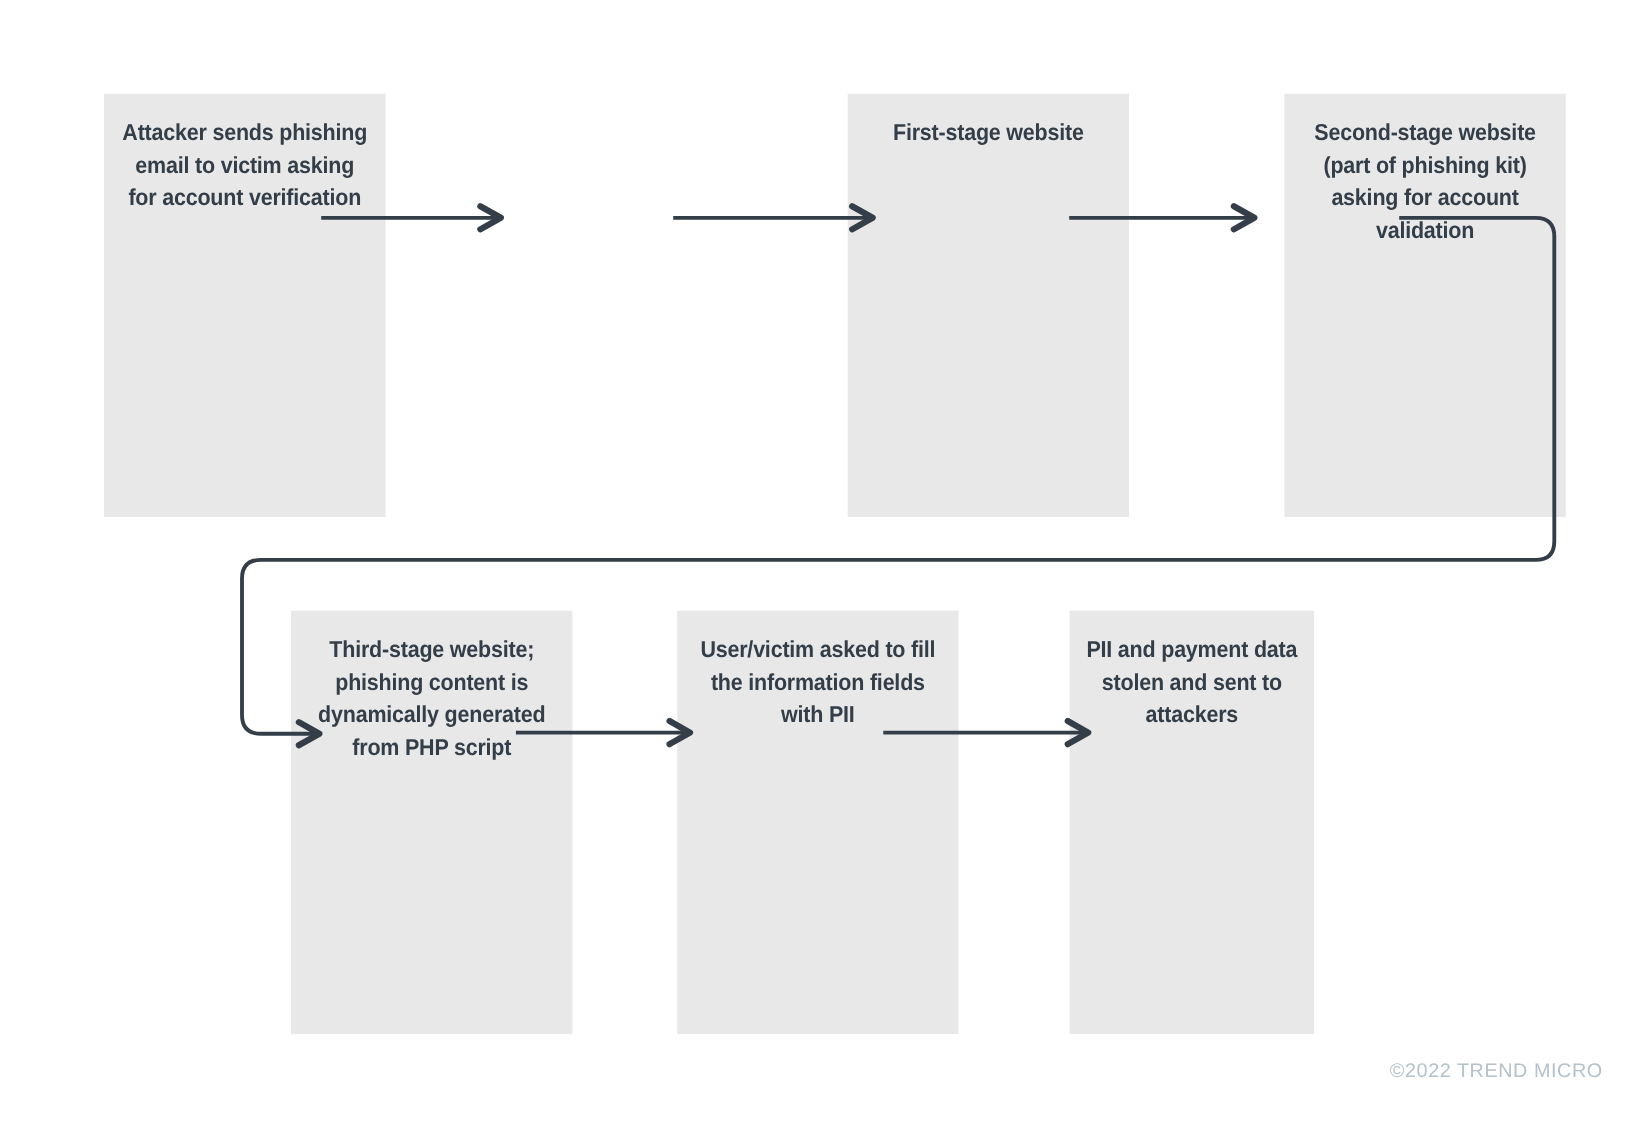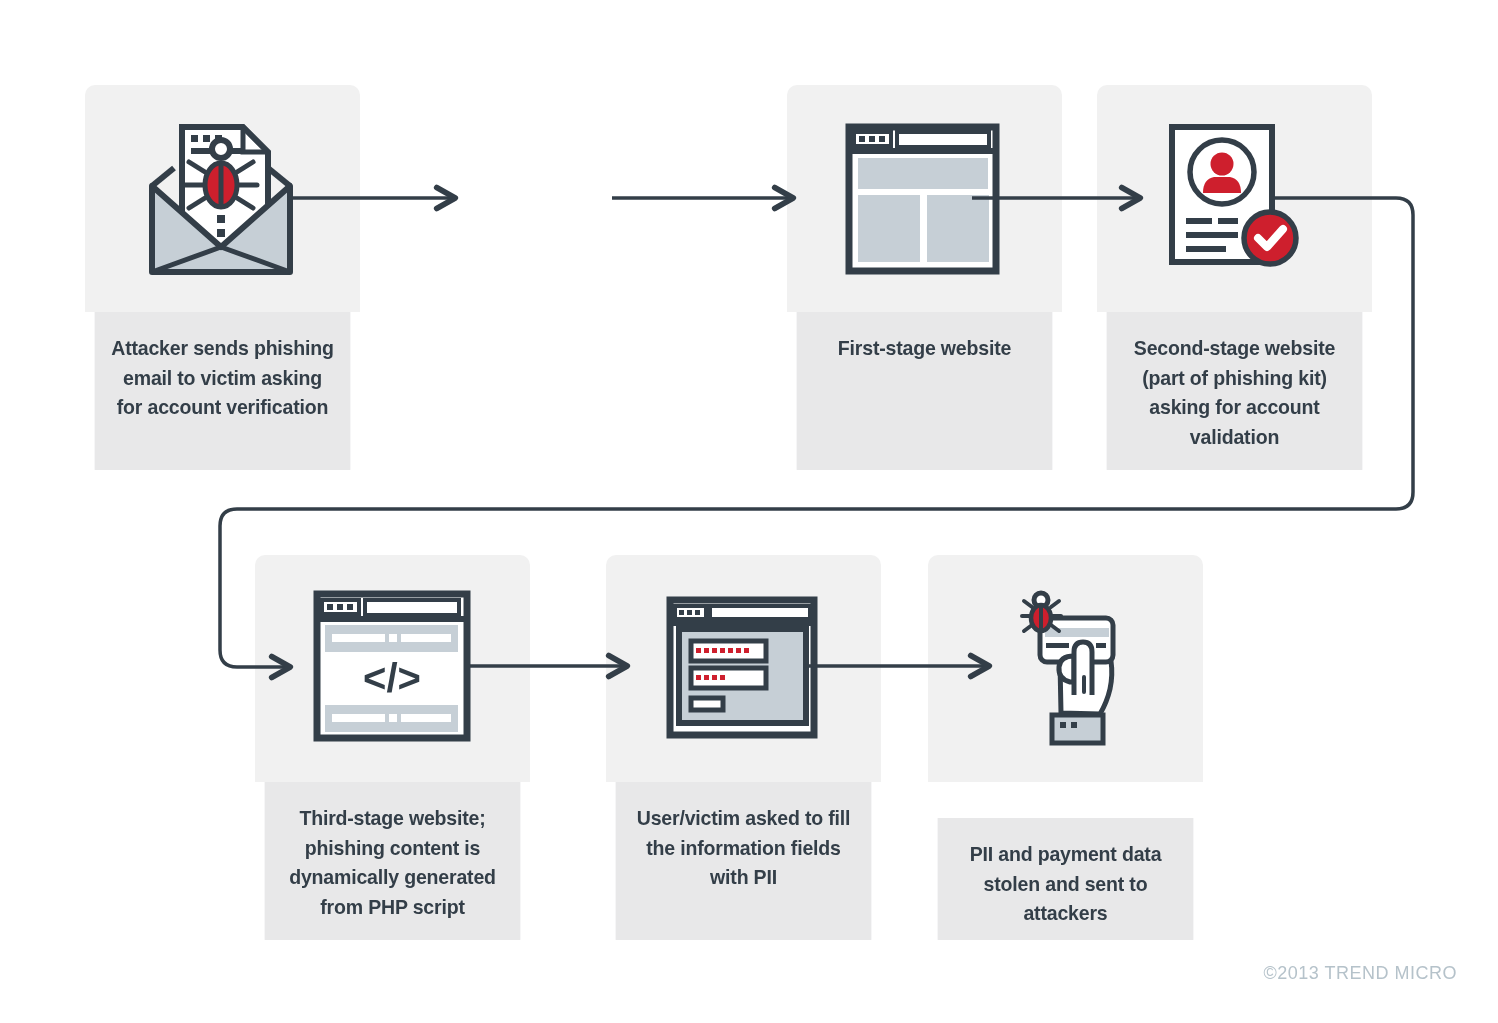--- a/index.html
+++ b/index.html
@@ -2,21 +2,21 @@
 <html><head>
 <meta charset="utf-8">
 <style>
   html,body{margin:0;padding:0;background:#ffffff;}
   .canvas{
     position:relative;width:1498px;height:1023px;background:#ffffff;overflow:hidden;
     font-family:"Liberation Sans","DejaVu Sans",sans-serif;
   }
   .card{
     position:absolute;width:275px;height:385px;border-radius:10px;overflow:hidden;
-    display:flex;flex-direction:column;z-index:1;
+    display:flex;flex-direction:row;z-index:1;
   }
   .icon-area{height:227px;background:#f1f1f1;position:relative;flex:none;}
   .icon-area svg{position:absolute;left:0;top:0;}
   .caption{
     flex:1;background:#e8e8e9;color:#333e48;
     font-size:21px;line-height:29.5px;font-weight:700;letter-spacing:-0.2px;
     text-align:center;white-space:pre-line;padding-top:21px;
     transform:scaleX(0.93);transform-origin:50% 0;
   }
   .arrows{position:absolute;left:0;top:0;z-index:2;pointer-events:none;}
@@ -77,39 +77,39 @@
         <path d="M67,101 L136,162 L205,101 L205,187 L67,187 Z" fill="#c6cfd6" class="ic" stroke-width="6" stroke-linejoin="round"></path>
         <path d="M67,187 L136,162 M205,187 L136,162" fill="none" class="ic" stroke-width="5"></path>
       </svg>
     </div>
     <div class="caption">Attacker sends phishing
 email to victim asking
 for account verification</div>
   </div>
 
 
-  <div class="card" style="left:787px;top:85px;">
+  <div class="card" style="left:761px;top:85px;">
     <div class="icon-area">
       <svg width="275" height="227" viewBox="0 0 275 227">
         <rect x="62" y="42" width="147" height="144" fill="#ffffff" class="ic" stroke-width="7"></rect>
         <line x1="62" y1="66" x2="209" y2="66" class="ic" stroke-width="6"></line>
         <rect x="67" y="47" width="37" height="14" fill="#ffffff" class="ic" stroke-width="4"></rect>
         <rect x="72" y="51" width="6" height="6" fill="#333e48"></rect>
         <rect x="82" y="51" width="6" height="6" fill="#333e48"></rect>
         <rect x="92" y="51" width="6" height="6" fill="#333e48"></rect>
         <rect x="110" y="47" width="92" height="15" fill="#ffffff" class="ic" stroke-width="4"></rect>
         <rect x="71" y="73" width="130" height="31" fill="#c6cfd6"></rect>
         <rect x="71" y="110" width="62" height="67" fill="#c6cfd6"></rect>
         <rect x="140" y="110" width="62" height="67" fill="#c6cfd6"></rect>
       </svg>
     </div>
     <div class="caption">First-stage website</div>
   </div>
 
-  <div class="card" style="left:1097px;top:85px;">
+  <div class="card" style="left:1158px;top:85px;">
     <div class="icon-area">
       <svg width="275" height="227" viewBox="0 0 275 227">
         <rect x="75" y="42" width="100" height="135" fill="#ffffff" class="ic" stroke-width="6"></rect>
         <circle cx="125" cy="87" r="32" fill="#ffffff" class="ic" stroke-width="5.5"></circle>
         <circle cx="125" cy="79" r="11.5" fill="#ce1f2d"></circle>
         <path d="M106,108 Q106,94 117,92 L133,92 Q144,94 144,108 Z" fill="#ce1f2d"></path>
         <rect x="89" y="133" width="26" height="6" fill="#333e48"></rect>
         <rect x="121" y="133" width="20" height="6" fill="#333e48"></rect>
         <rect x="89" y="147" width="52" height="6" fill="#333e48"></rect>
         <rect x="89" y="161" width="40" height="6" fill="#333e48"></rect>
@@ -216,14 +216,14 @@
         <rect x="124" y="160" width="51" height="28" fill="#c6cfd6" class="ic" stroke-width="5"></rect>
         <rect x="132" y="167" width="6" height="6" fill="#333e48"></rect>
         <rect x="143" y="167" width="6" height="6" fill="#333e48"></rect>
       </svg>
     </div>
     <div class="caption">PII and payment data
 stolen and sent to
 attackers</div>
   </div>
 
-  <div class="footer">©2013 TREND MICRO</div>
+  <div class="footer">©2022 TREND MICRO</div>
 </div>
 
 </body></html>

